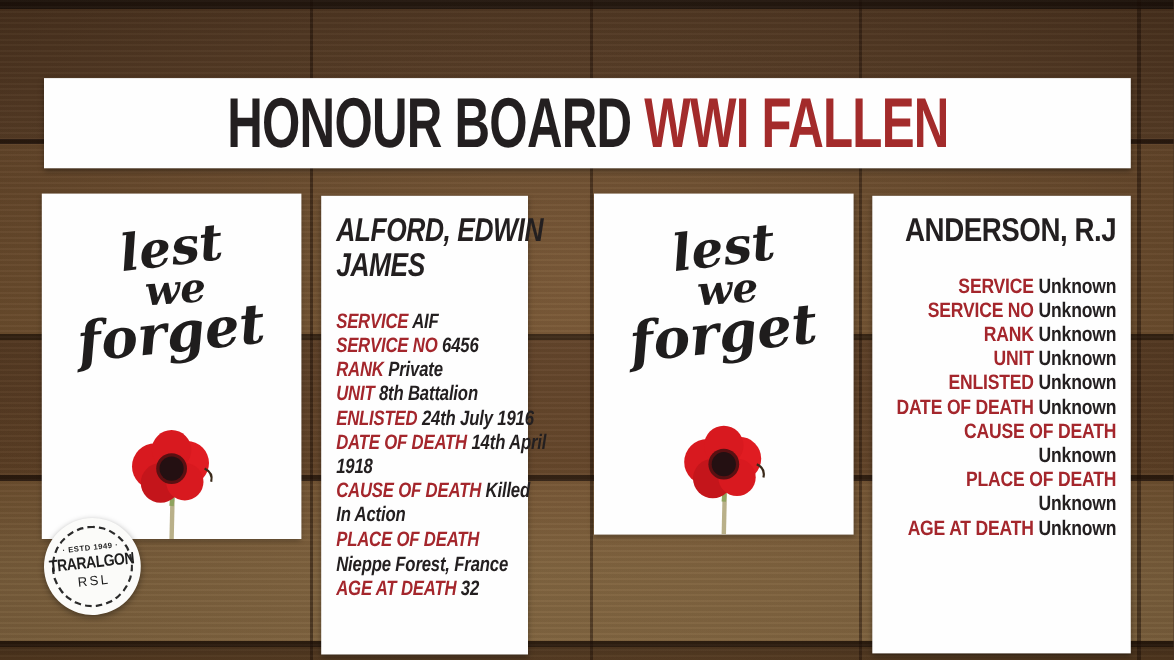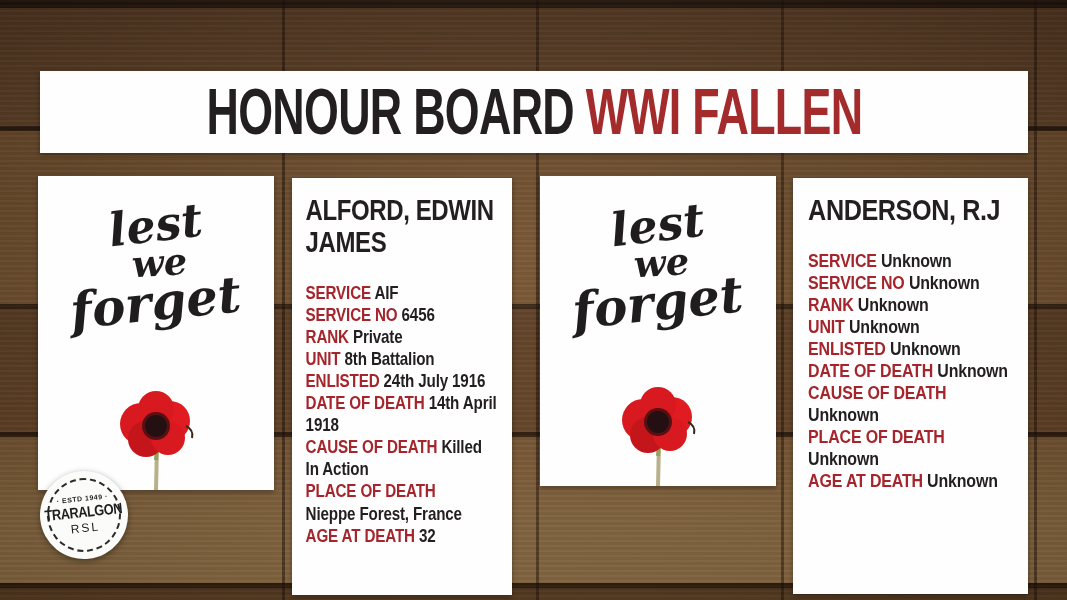--- a/index.html
+++ b/index.html
@@ -33,22 +33,22 @@
   .memcard-1{left:38px;top:143px;}
   .memcard-2{left:540px;top:143px;height:310px;}
   .lwf{margin-top:28px;text-align:center;color:#1f1d1d;
     font-family:"DejaVu Serif",serif;font-style:italic;font-weight:700;line-height:.92;}
   .lwf .w1{display:block;font-size:46px;transform:rotate(-7deg);}
   .lwf .w2{display:block;font-size:37px;transform:rotate(-4deg) translateX(4px);}
   .lwf .w3{display:block;font-size:50px;transform:rotate(-6deg);}
   .poppy-wrap{margin-top:auto;height:108px;display:flex;align-items:flex-end;}
   
   .record{padding:0;}
-  .record-1{left:292px;top:145px;width:220px;height:417px;}
-  .record-2{left:793px;top:145px;width:235px;height:416px;}
+  .record-1{left:292px;top:145px;width:188px;height:417px;font-style:italic;}
+  .record-2{left:793px;top:145px;width:235px;height:416px;text-align:right;}
   .record-inner{padding:16px 0 0 17px;transform:scaleX(.8);transform-origin:left top;width:240px;}
   .record-2 .record-inner{padding-left:18px;transform:scaleX(.84);width:246px;}
   .record-name{font-weight:700;font-size:30px;line-height:1.07;color:#231f20;letter-spacing:-.5px;margin:0 0 24px 0;}
   .field{font-weight:700;font-size:19px;line-height:1.16;color:#231f20;letter-spacing:-.2px;}
   .flabel{color:#a4262c;}
   .value-block{display:block;}
   
   .logo{position:absolute;left:40px;top:471px;width:88px;height:88px;border-radius:50%;
     background:#fbfbf9;box-shadow:0 2px 6px rgba(0,0,0,.4);
     display:flex;align-items:center;justify-content:center;transform:rotate(-6deg);}

